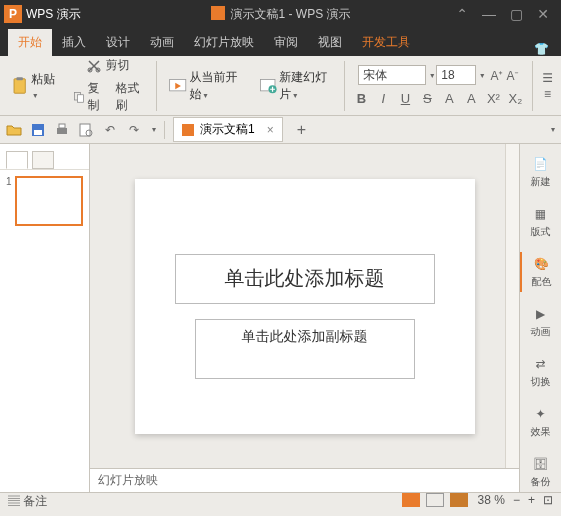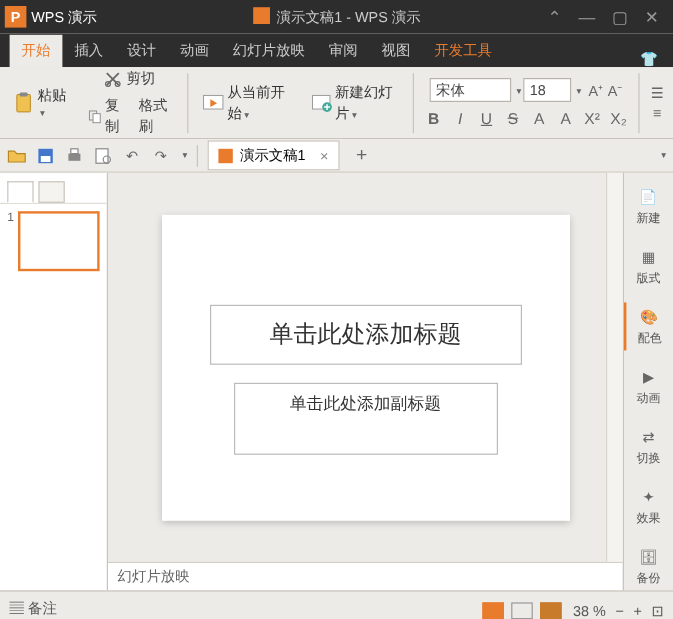--- a/index.html
+++ b/index.html
@@ -48,21 +48,21 @@
 .slide{width:340px;height:255px;background:#fff;box-shadow:0 2px 6px rgba(0,0,0,.2);position:relative}
 .ph-title{position:absolute;left:40px;top:75px;right:40px;height:50px;border:1px solid #bbb;display:flex;align-items:center;justify-content:center;font-size:20px;color:#333;font-family:SimSun,serif}
 .ph-sub{position:absolute;left:60px;top:140px;right:60px;height:60px;border:1px solid #bbb;display:flex;align-items:start;justify-content:center;padding-top:8px;font-size:14px;color:#333;font-family:Liberation Serif, serif}
 .vscroll{position:absolute;right:0;top:0;bottom:0;width:14px;background:#f5f3ef;border-left:1px solid #d8d4cc}
 .notes{height:24px;background:#fff;border-top:1px solid #c8c4bc;padding:3px 8px;font-size:12px;color:#666}
 .side-pane{width:42px;background:#edebe7;border-left:1px solid #c8c4bc;display:flex;flex-direction:column;align-items:center;padding-top:8px;gap:10px}
 .side-item{display:flex;flex-direction:column;align-items:center;gap:2px;cursor:pointer;width:100%;padding:3px 0}
 .side-item.active{border-left:2px solid #e97b2c}
 .side-item .si-ico{width:18px;height:18px;color:#666;display:flex;align-items:center;justify-content:center}
 .side-item .si-lbl{font-size:10px;color:#555}
-.statusbar{height:24px;background:#edebe7;border-top:1px solid #c8c4bc;display:flex;align-items:flex-end;padding:0 8px;gap:10px;font-size:11px;color:#555}
+.statusbar{height:24px;background:#edebe7;border-top:1px solid #c8c4bc;display:flex;align-items:flex-start;padding:0 8px;gap:10px;font-size:11px;color:#555}
 .sb-views{display:flex;gap:6px;margin-left:auto}
 .sb-v{width:18px;height:14px;border:1px solid #999;cursor:pointer}
 .sb-v.active{background:#e97b2c;border-color:#e97b2c}
 .zoom{display:flex;align-items:center;gap:8px}
 svg{display:block}
 </style>
 </head>
 <body>
 
 <div class="titlebar">

